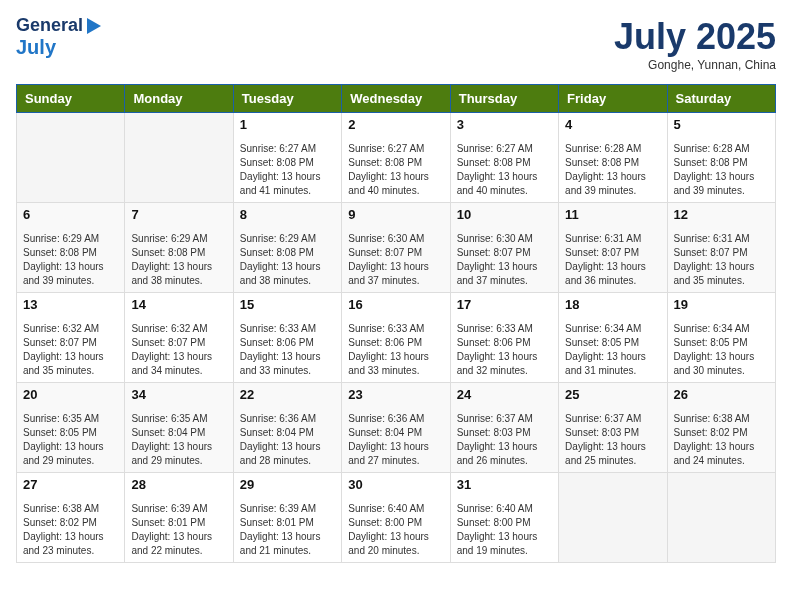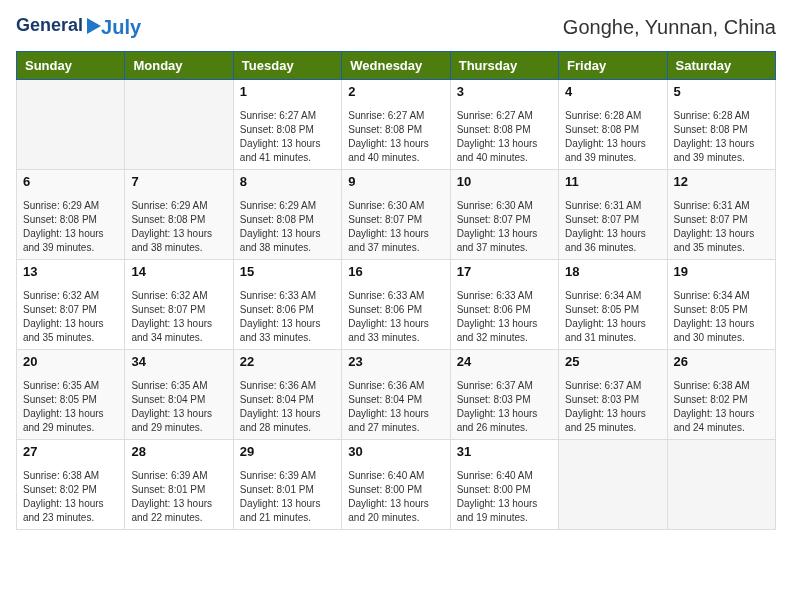--- a/index.html
+++ b/index.html
@@ -32,21 +32,21 @@
     }
     .title-block {
       text-align: right;
     }
     .month-title {
       font-size: 36px;
       font-weight: bold;
       color: #1a3a6b;
     }
     .location-title {
-      font-size: 20px;
+      font-size: 12px;
       color: #333;
     }
     .calendar {
       width: 100%;
       border-collapse: collapse;
       border: 1px solid #ccc;
     }
     .calendar th {
       background-color: #4d7c0f;
       color: #fff;
@@ -83,29 +83,30 @@
     }
     .empty-cell {
       background: #f5f5f5 !important;
     }
   </style>
 </head>
 <body>
 
 <div class="header">
   <div class="logo">
-    <div style="display:flex; flex-direction:row; align-items:flex-start;">
+    <div style="display:flex; flex-direction:column; align-items:flex-start;">
       <div style="display:flex; align-items:center;">
         <span class="logo-text">General</span>
         <div style="width:0;height:0;border-top:8px solid transparent;border-bottom:8px solid transparent;border-left:14px solid #2176c7;margin-left:4px;"></div>
       </div>
       <span class="logo-text logo-blue" style="font-size:20px;">July</span>
     </div>
   </div>
   <div class="title-block">
+    <div class="month-title">July 2025</div>
     <div class="location-title">Gonghe, Yunnan, China</div>
   </div>
 </div>
 
 <table class="calendar">
   <thead>
     <tr>
     <th>Sunday</th>
         <th>Monday</th>
         <th>Tuesday</th>

